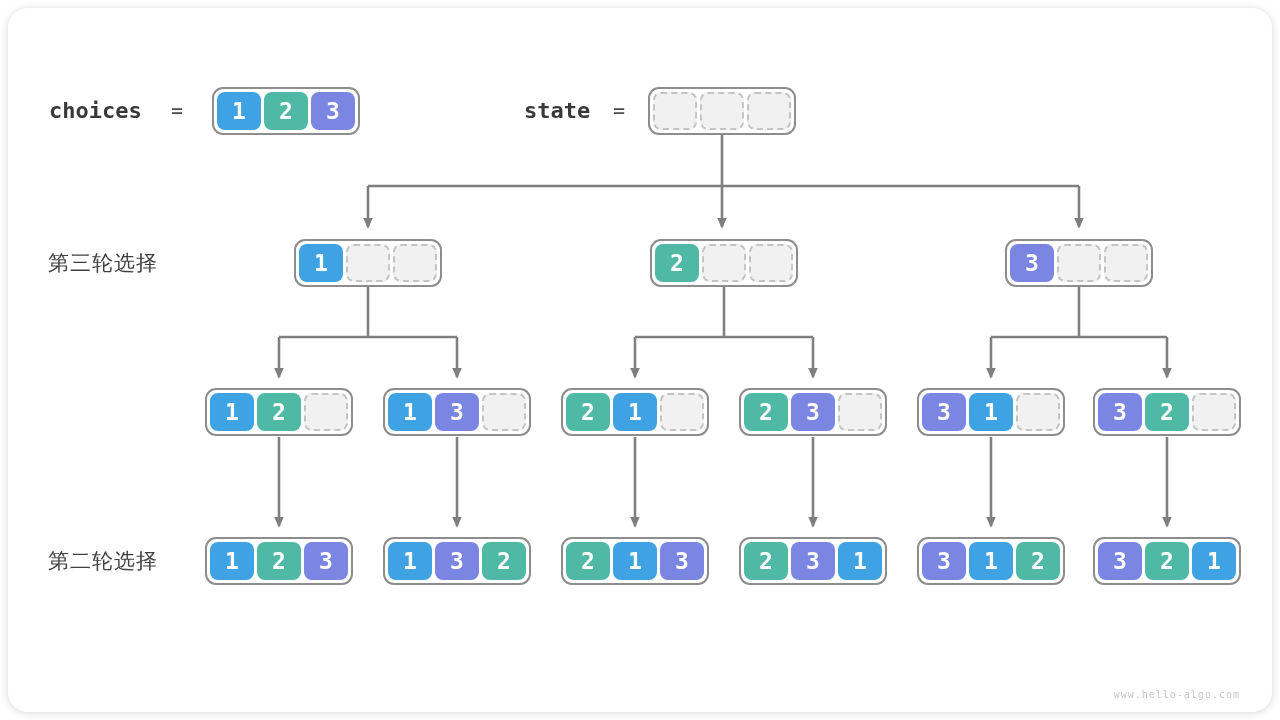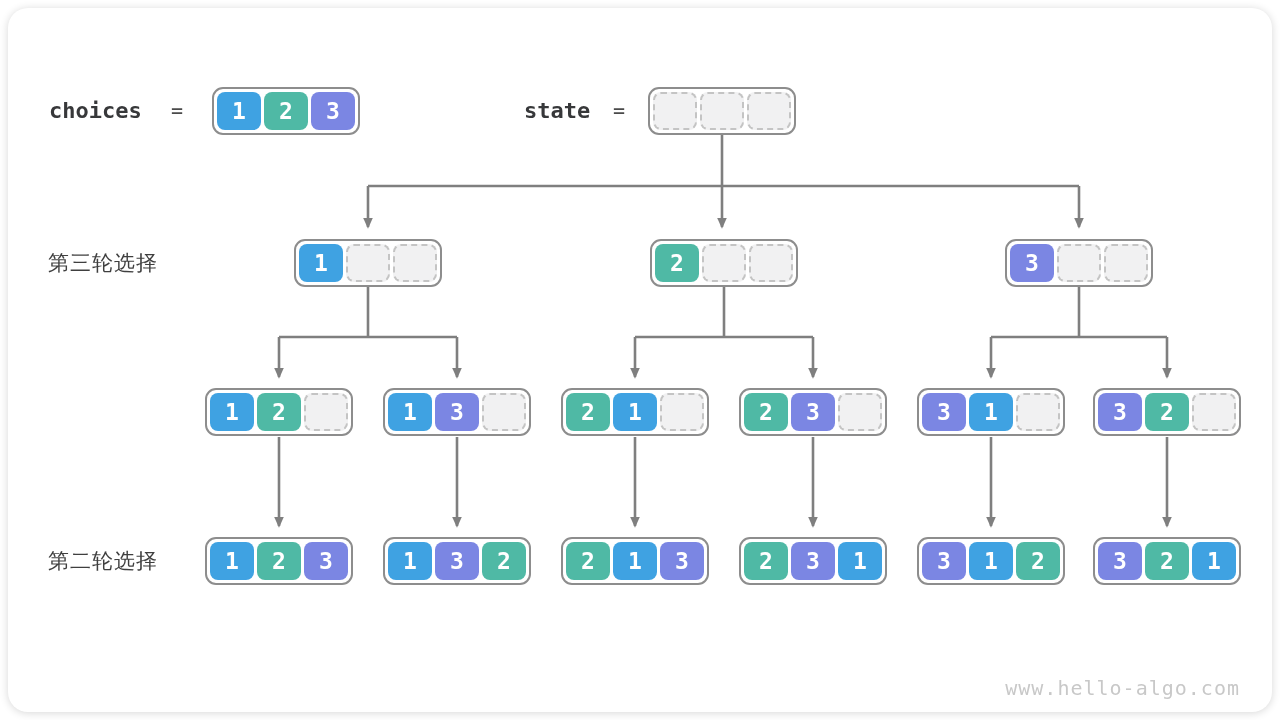--- a/index.html
+++ b/index.html
@@ -39,21 +39,21 @@
     font-family:"DejaVu Sans Mono","Liberation Mono",monospace;
   }
   .cell.empty {
     background:#f1f1f2; border:2px dashed #c4c4c4; color:transparent;
   }
   .connectors { position:absolute; left:0; top:0; pointer-events:none; }
   .connectors path { stroke:#7f7f7f; stroke-width:2.6; fill:none; }
   .watermark {
     position:absolute; right:40px; bottom:20px;
     font-family:"DejaVu Sans Mono","Liberation Mono",monospace;
-    font-size:20px; letter-spacing:1px; color:#c8c8c8;margin-left:8px;
+    font-size:10px; letter-spacing:1px; color:#c8c8c8;margin-left:8px;
   }
 </style>
 </head>
 <body>
 
 <div class="stage">
   <div class="card"></div>
 
   <svg class="connectors" width="1280" height="720" aria-hidden="true">
     <defs>

